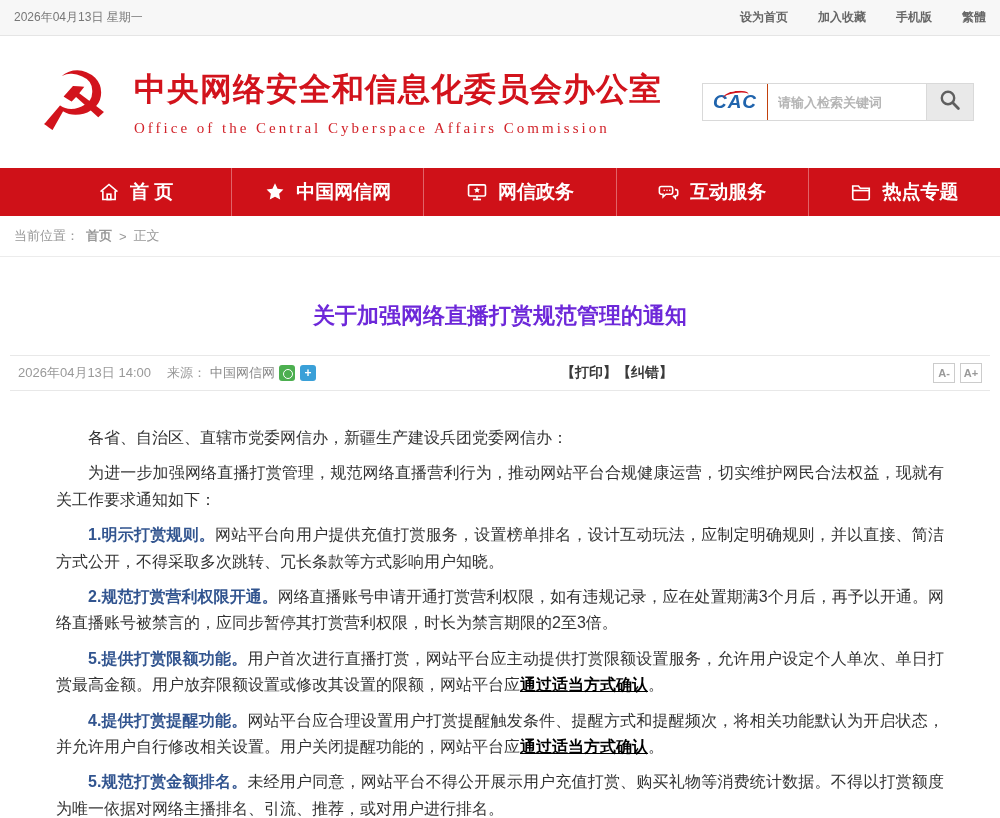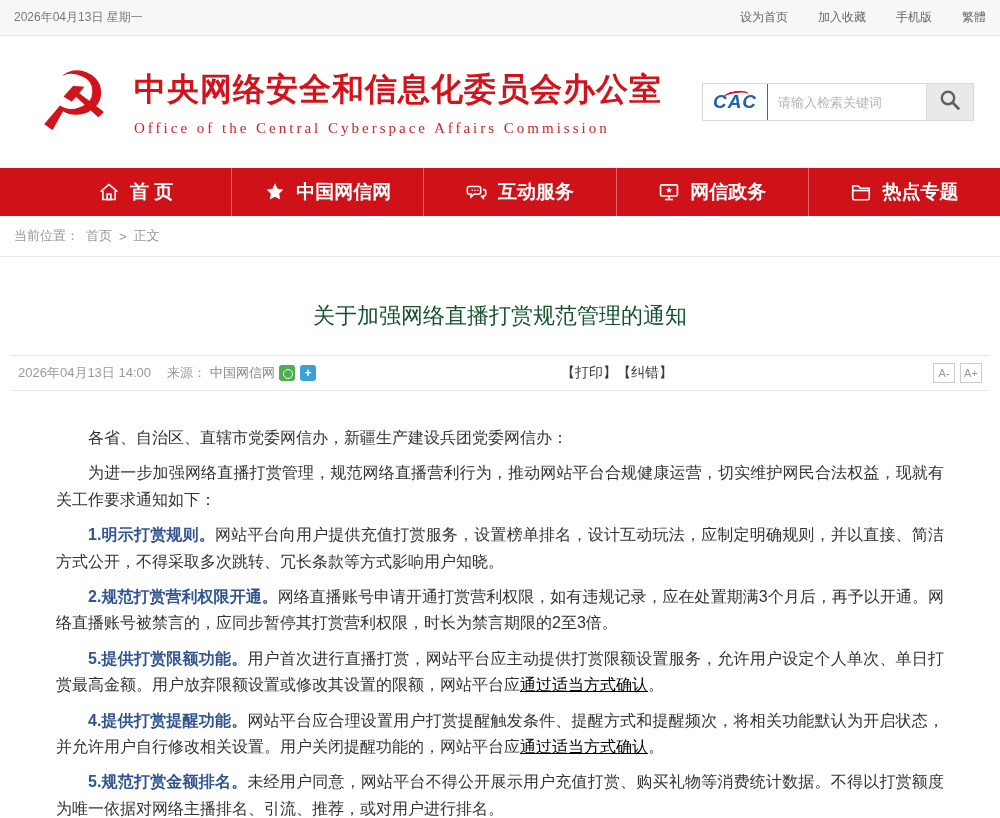--- a/index.html
+++ b/index.html
@@ -2,21 +2,21 @@
 <html><head>
 <meta charset="utf-8">
 <style>
   * { box-sizing: border-box; }
   html, body { margin: 0; padding: 0; }
   body {
     width: 1000px; height: 818px; overflow: hidden;
     background: #fff;
     font-family: "Liberation Sans", "DejaVu Sans", sans-serif;
   }
-  [data-interactable="true"] { cursor: pointer; }
+  [data-interactable="true"] { cursor: pointer; font-weight: bold; }
 
   
   .topbar {
     height: 36px; background: #f7f7f7; border-bottom: 1px solid #e5e5e5;
     display: flex; align-items: center; padding: 0 14px;
     font-size: 12px; color: #777;
   }
   .topbar-links { margin-left: auto; display: flex; gap: 30px; }
   .topbar-links span { color: #666; }
 
@@ -70,21 +70,21 @@
   
   .breadcrumb {
     height: 41px; display: flex; align-items: center; gap: 7px;
     padding: 0 14px; font-size: 13px; color: #999; border-bottom: 1px solid #ececec;
   }
 
   
   .article { padding: 0 10px; }
   .article-title {
     margin-top: 44px; text-align: center;
-    font-size: 22px; font-weight: normal; color: #14532d;
+    font-size: 22px; font-weight: bold; color: #6d28d9;
   }
   .meta {
     margin-top: 24px; height: 36px;
     border-top: 1px solid #e8e8e8; border-bottom: 1px solid #e8e8e8;
     display: flex; align-items: center; padding: 0 8px;
     font-size: 13px; color: #999;
   }
   .meta-left { display: flex; align-items: center; }
   .meta-datetime { margin-right: 16px; }
   .meta-source-label { margin-right: 4px; }
@@ -166,40 +166,40 @@
   <div class="nav-item" data-interactable="true">
     <span data-interactable="false">
       <svg width="22" height="22" viewBox="0 0 24 24">
         <polygon points="12,2.5 14.8,8.5 21.2,9.3 16.5,13.8 17.7,20.2 12,17.1 6.3,20.2 7.5,13.8 2.8,9.3 9.2,8.5" fill="#fff"></polygon>
       </svg>
     </span>
     <span data-interactable="false">中国网信网</span>
   </div>
   <div class="nav-item" data-interactable="true">
     <span data-interactable="false">
+      <svg width="22" height="22" viewBox="0 0 24 24" fill="none" stroke="#fff" stroke-width="1.8">
+        <rect x="2.8" y="4.2" width="18.4" height="12.2" rx="1.3"></rect>
+        <line x1="12" y1="16.4" x2="12" y2="19.4"></line>
+        <line x1="7.6" y1="20.2" x2="16.4" y2="20.2"></line>
+        <polygon points="12,6.6 13,8.8 15.4,9 13.6,10.6 14.2,12.9 12,11.7 9.8,12.9 10.4,10.6 8.6,9 11,8.8" fill="#fff" stroke="none"></polygon>
+      </svg>
+    </span>
+    <span data-interactable="false">网信政务</span>
+  </div>
+  <div class="nav-item" data-interactable="true">
+    <span data-interactable="false">
       <svg width="22" height="22" viewBox="0 0 24 24" fill="none" stroke="#fff" stroke-width="1.7">
         <path d="M3.5 6 h10.5 a2 2 0 0 1 2 2 v4.4 a2 2 0 0 1 -2 2 h-5.4 l-3.1 2.9 v-2.9 h-2 a2 2 0 0 1 -2 -2 V8 a2 2 0 0 1 2 -2 z"></path>
         <path d="M18.5 9.4 h1 a2 2 0 0 1 2 2 v2.8 a2 2 0 0 1 -2 2 h-0.6 v2.4 l-2.5 -2.4"></path>
         <circle cx="6.8" cy="10.2" r="0.9" fill="#fff" stroke="none"></circle>
         <circle cx="9.8" cy="10.2" r="0.9" fill="#fff" stroke="none"></circle>
         <circle cx="12.8" cy="10.2" r="0.9" fill="#fff" stroke="none"></circle>
       </svg>
     </span>
     <span data-interactable="false">互动服务</span>
-  </div>
-  <div class="nav-item" data-interactable="true">
-    <span data-interactable="false">
-      <svg width="22" height="22" viewBox="0 0 24 24" fill="none" stroke="#fff" stroke-width="1.8">
-        <rect x="2.8" y="4.2" width="18.4" height="12.2" rx="1.3"></rect>
-        <line x1="12" y1="16.4" x2="12" y2="19.4"></line>
-        <line x1="7.6" y1="20.2" x2="16.4" y2="20.2"></line>
-        <polygon points="12,6.6 13,8.8 15.4,9 13.6,10.6 14.2,12.9 12,11.7 9.8,12.9 10.4,10.6 8.6,9 11,8.8" fill="#fff" stroke="none"></polygon>
-      </svg>
-    </span>
-    <span data-interactable="false">网信政务</span>
   </div>
   <div class="nav-item" data-interactable="true">
     <span data-interactable="false">
       <svg width="22" height="22" viewBox="0 0 24 24" fill="none" stroke="#fff" stroke-width="1.8">
         <path d="M3 5.5 h6.2 l2 2.4 H21 v11 a1.6 1.6 0 0 1 -1.6 1.6 H4.6 A1.6 1.6 0 0 1 3 18.9 z"></path>
         <line x1="3" y1="10.4" x2="21" y2="10.4"></line>
       </svg>
     </span>
     <span data-interactable="false">热点专题</span>
   </div>

